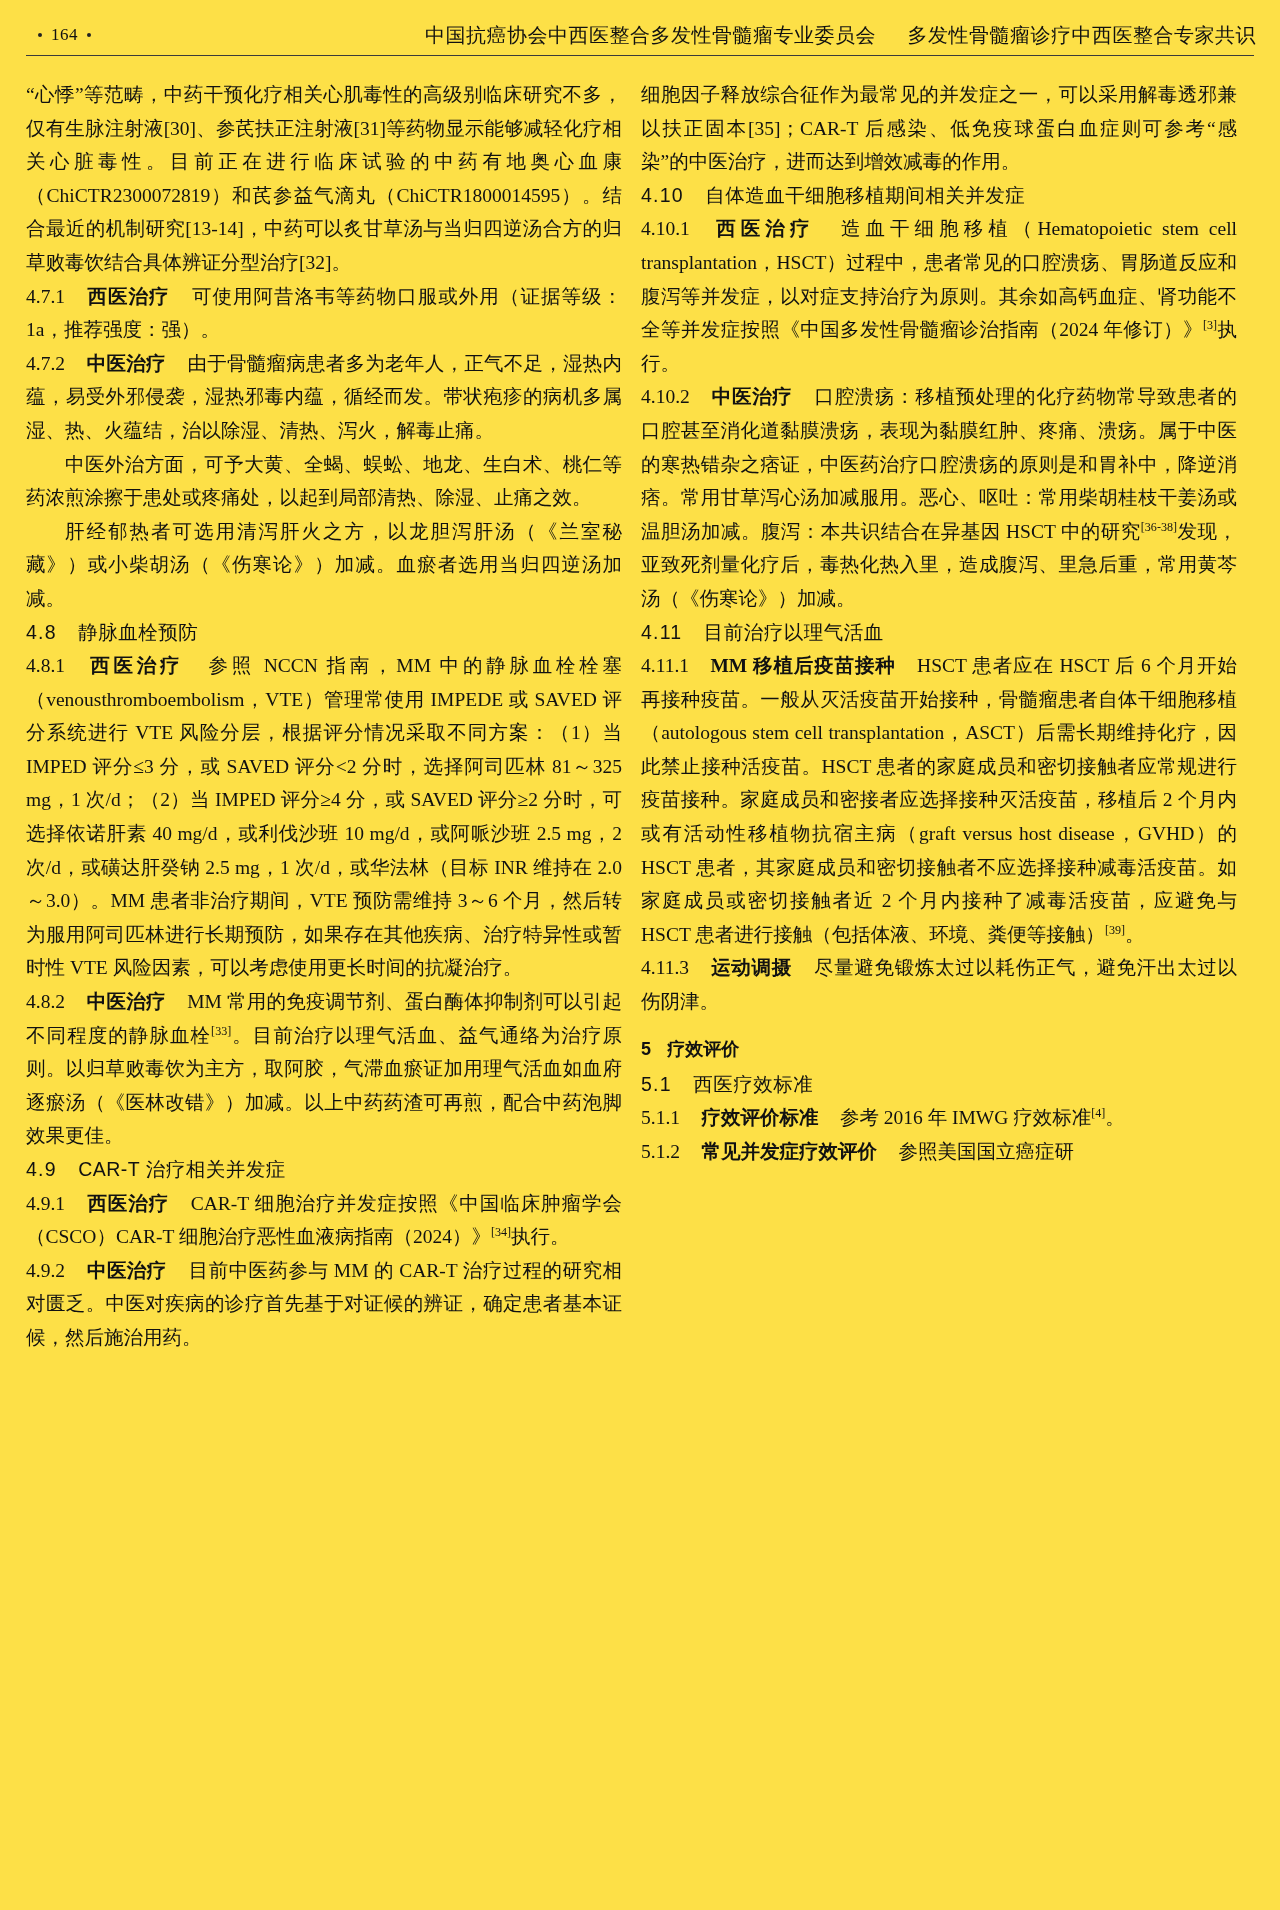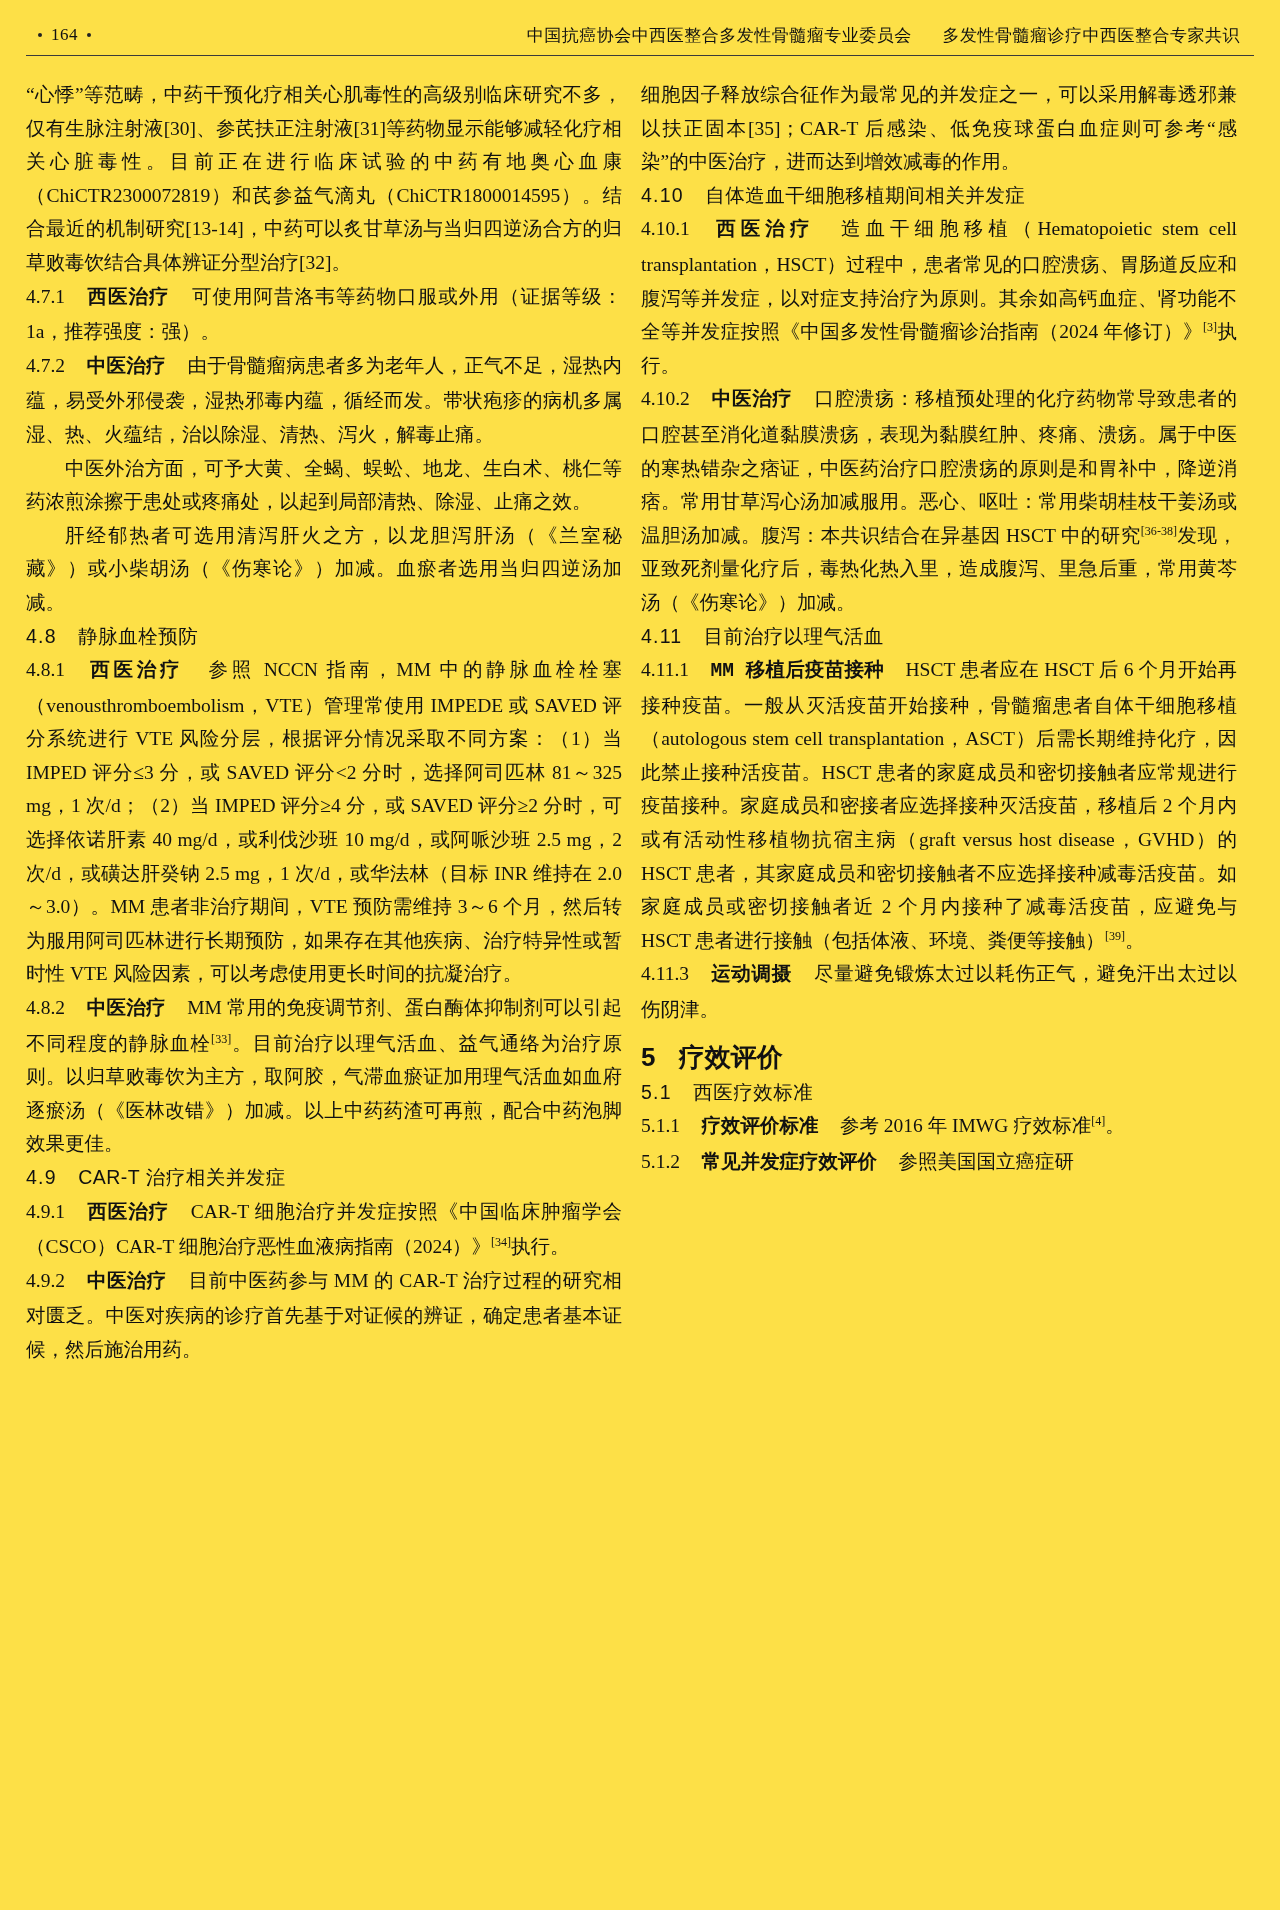--- a/index.html
+++ b/index.html
@@ -48,23 +48,23 @@
   .dot {
     width: 4px;
     height: 4px;
     border-radius: 50%;
     background: #222;
     display: inline-block;
   }
   .runhead .titles {
     position: absolute;
     left: 0;
-    right: 40px;
+    right: 24px;
     text-align: right;
-    font-size: 17px;
+    font-size: 20px;
     white-space: nowrap;
   }
   .runhead .titles .t1 { margin-right: 26px; }
 
   .rule {
     position: absolute;
     top: 55px;
     left: 26px;
     right: 26px;
     height: 1px;
@@ -100,29 +100,29 @@
     line-height: 33.6px;
     font-family: "Liberation Sans", sans-serif;
     font-weight: normal;
     letter-spacing: 0.5px;
   }
   .h-sec .num { letter-spacing: 1.2px; }
   .h-sec .gap { display: inline-block; width: 1.1em; }
 
   .h-big {
     margin: 13px 0 2px 0;
-    font-size: 26px;
+    font-size: 18px;
     line-height: 34px;
     font-family: "Liberation Sans", sans-serif;
     font-weight: bold;
   }
   .h-big .gap { display: inline-block; width: 0.9em; }
 
   .lead {
-    font-family: Liberation Mono, monospace;
+    font-family: Liberation Serif, serif;
     font-weight: bold;
   }
   .kai {
     font-family: "Liberation Serif", serif;
   }
   sup {
     font-size: 0.62em;
     vertical-align: super;
     line-height: 0;
   }

